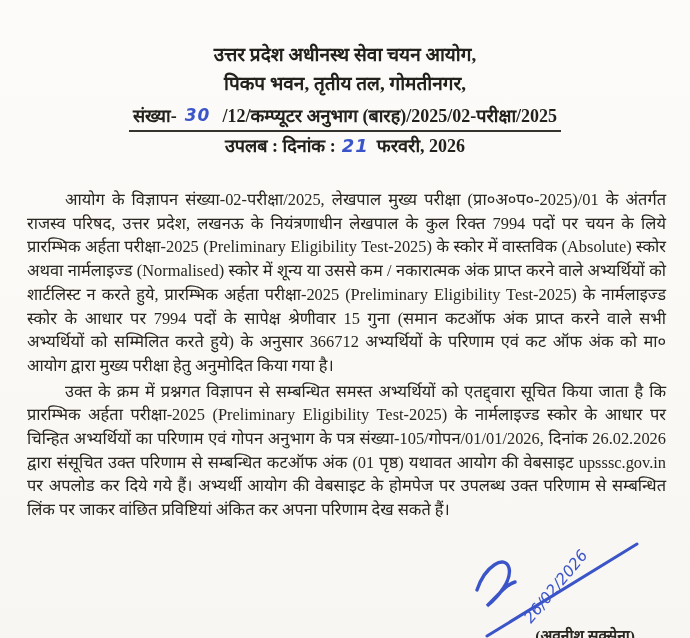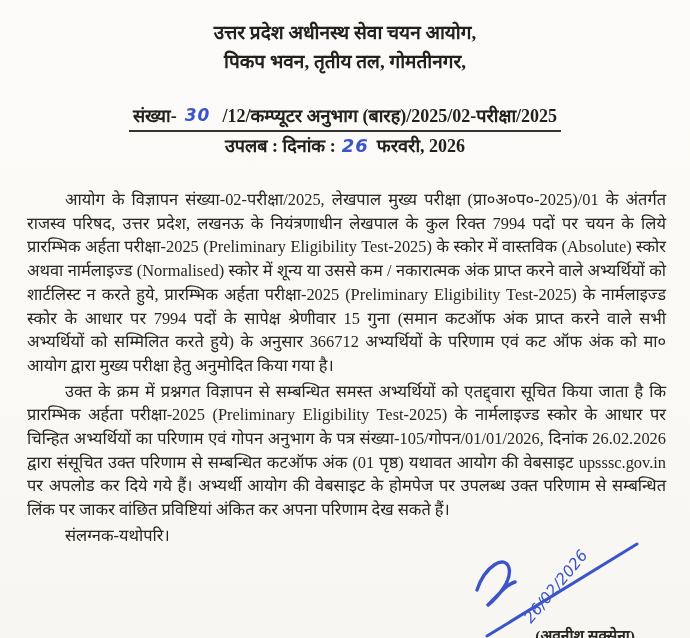--- a/index.html
+++ b/index.html
@@ -7,21 +7,21 @@
     position:relative;
     width:690px;height:638px;
     margin:0 auto;
     background:#fbfaf7;
     background-image:linear-gradient(180deg,#fcfbf9 0%,#faf9f6 55%,#f7f6f2 100%);
     overflow:hidden;
     color:#26241f;
     font-family:"Liberation Serif","DejaVu Serif",serif;
   }
   .hdr{position:absolute;left:0;width:100%;text-align:center;}
-  .hdr-line{font-weight:bold;font-size:19px;line-height:29px;color:#23211c;}
+  .hdr-line{font-weight:bold;font-size:19px;line-height:29px;color:#23211c;margin-top:22px;}
   .org1{top:18px;}
   .org2{top:47px;}
   .org3{top:76px;}
   .refline{position:absolute;top:103px;left:0;width:100%;text-align:center;}
   .refline .ref-inner{
     display:inline-block;
     border-bottom:2px solid #35332d;
     padding:0 4px 3px 4px;
     font-weight:bold;font-size:18px;color:#23211c;
   }
@@ -67,27 +67,26 @@
 
 <div class="sheet">
 
   <div class="hdr hdr-line org1">उत्तर प्रदेश अधीनस्थ सेवा चयन आयोग,</div>
   <div class="hdr hdr-line org2">पिकप भवन, तृतीय तल, गोमतीनगर,</div>
 
   <div class="refline">
     <span class="ref-inner"><span>संख्या-</span><span class="pen ref-pen">30</span><span>/12/कम्प्यूटर अनुभाग (बारह)/2025/02-परीक्षा/2025</span></span>
   </div>
 
-  <div class="dateline"><span>उपलब :  दिनांक :</span><span class="pen date-pen">26</span><span>फरवरी, 2026</span></div>
+  <div class="dateline"><span>उपलब :  दिनांक :</span><span class="pen date-pen">21</span><span>फरवरी, 2026</span></div>
 
 
   <div class="body">
     <p>आयोग के विज्ञापन संख्या-02-परीक्षा/2025, लेखपाल मुख्य परीक्षा (प्रा०अ०प०-2025)/01 के अंतर्गत राजस्व परिषद, उत्तर प्रदेश, लखनऊ के नियंत्रणाधीन लेखपाल के कुल रिक्त 7994 पदों पर चयन के लिये प्रारम्भिक अर्हता परीक्षा-2025 (Preliminary Eligibility Test-2025) के स्कोर में वास्तविक (Absolute) स्कोर अथवा नार्मलाइज्ड (Normalised) स्कोर में शून्य या उससे कम / नकारात्मक अंक प्राप्त करने वाले अभ्यर्थियों को शार्टलिस्ट न करते हुये, प्रारम्भिक अर्हता परीक्षा-2025 (Preliminary Eligibility Test-2025) के नार्मलाइज्ड स्कोर के आधार पर 7994 पदों के सापेक्ष श्रेणीवार 15 गुना (समान कटऑफ अंक प्राप्त करने वाले सभी अभ्यर्थियों को सम्मिलित करते हुये) के अनुसार 366712 अभ्यर्थियों के परिणाम एवं कट ऑफ अंक को मा० आयोग द्वारा मुख्य परीक्षा हेतु अनुमोदित किया गया है।</p>
     <p>उक्त के क्रम में प्रश्नगत विज्ञापन से सम्बन्धित समस्त अभ्यर्थियों को एतद्द्वारा सूचित किया जाता है कि प्रारम्भिक अर्हता परीक्षा-2025 (Preliminary Eligibility Test-2025) के नार्मलाइज्ड स्कोर के आधार पर चिन्हित अभ्यर्थियों का परिणाम एवं गोपन अनुभाग के पत्र संख्या-105/गोपन/01/01/2026, दिनांक 26.02.2026 द्वारा संसूचित उक्त परिणाम से सम्बन्धित कटऑफ अंक (01 पृष्ठ) यथावत आयोग की वेबसाइट upsssc.gov.in पर अपलोड कर दिये गये हैं। अभ्यर्थी आयोग की वेबसाइट के होमपेज पर उपलब्ध उक्त परिणाम से सम्बन्धित लिंक पर जाकर वांछित प्रविष्टियां अंकित कर अपना परिणाम देख सकते हैं।</p>
-    <p class="enclosure">संलग्नक-यथोपरि।</p>
   </div>
 
   <div class="sig-wrap">
     <svg viewBox="0 0 215 102" width="215" height="102" fill="none" stroke="#3b55c9" stroke-linecap="round">
       <path d="M30,54 C38,30 58,18 62,32 C65,44 52,60 40,70 C52,58 60,48 68,46" stroke-width="3.4"></path>
       <path d="M40,100 L190,8" stroke-width="3"></path>
       <text transform="translate(84,88) rotate(-50)" font-size="15.5" stroke="none">26/02/2026</text>
     </svg>
   </div>
 

